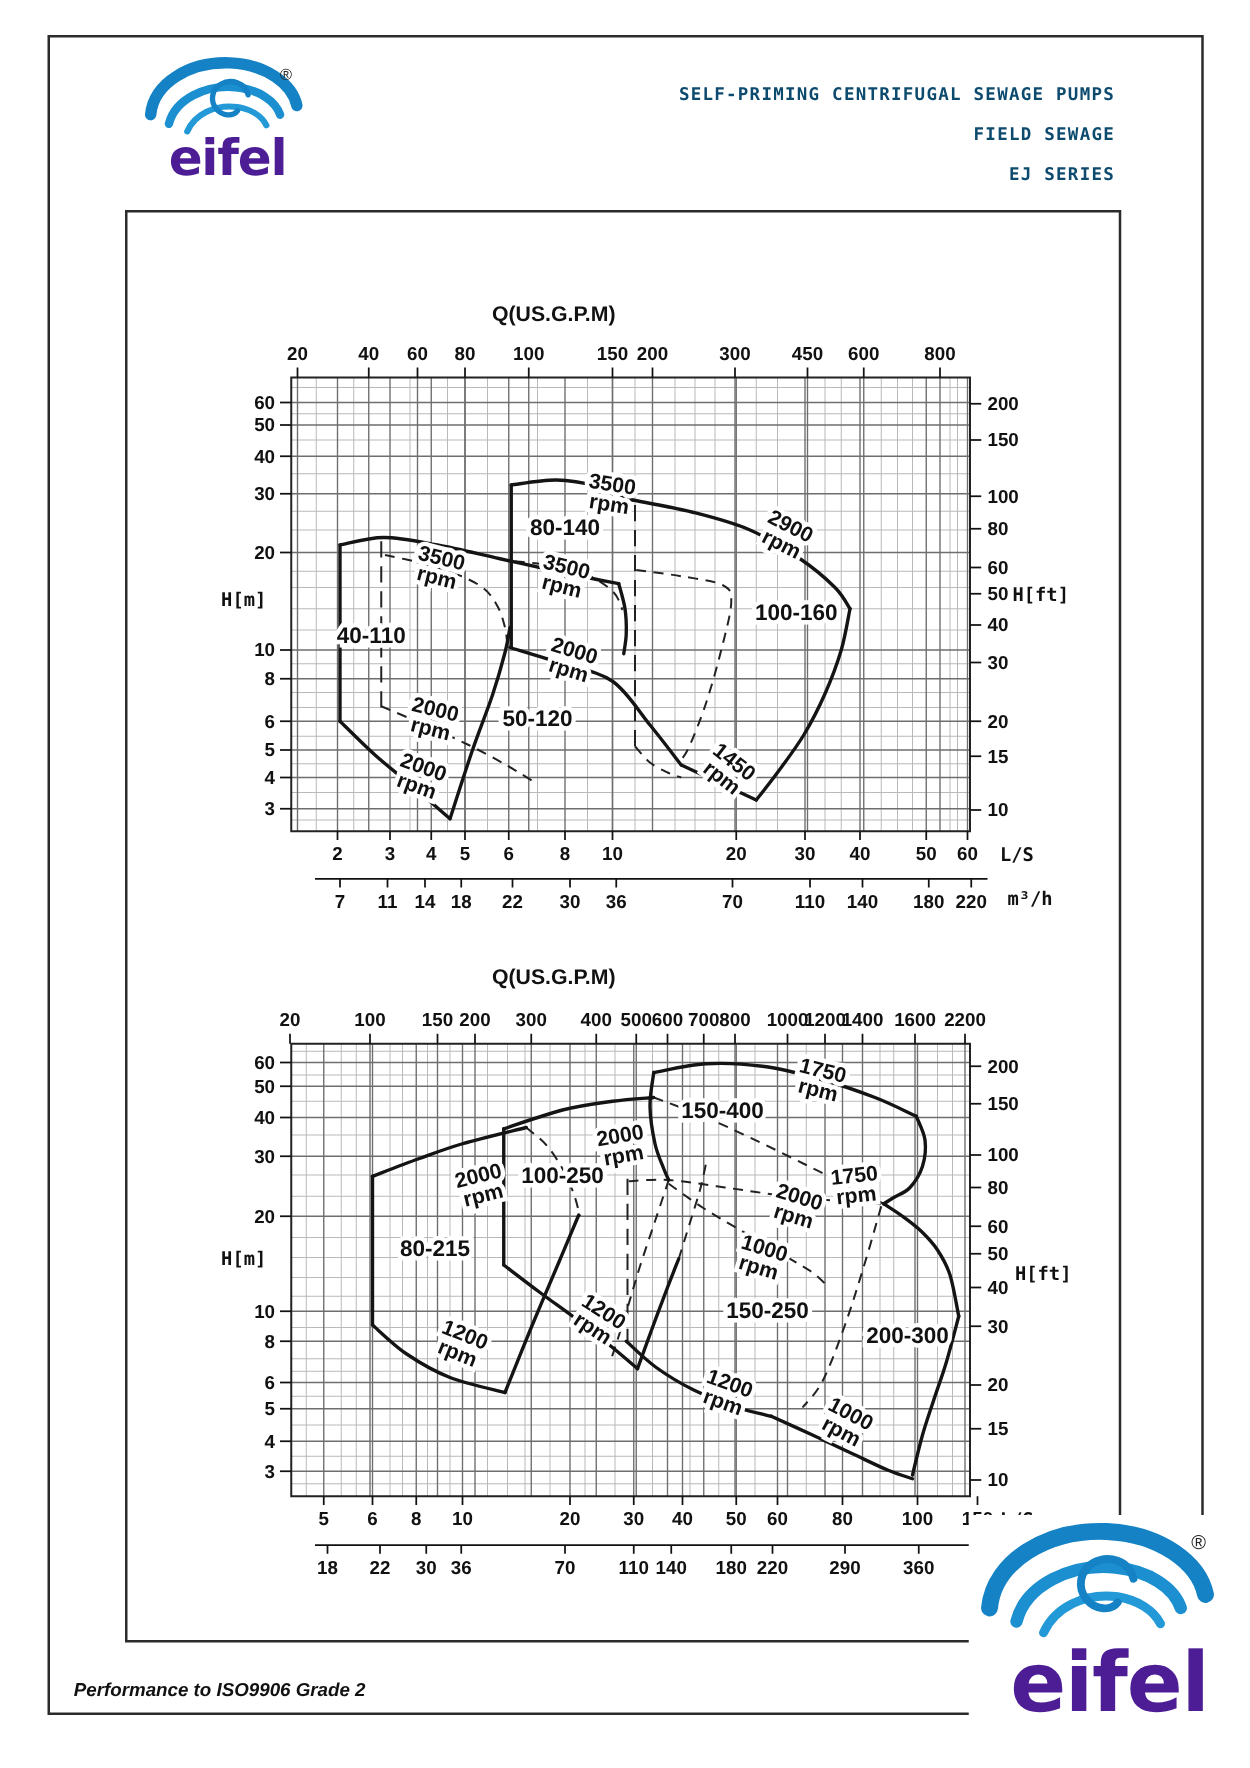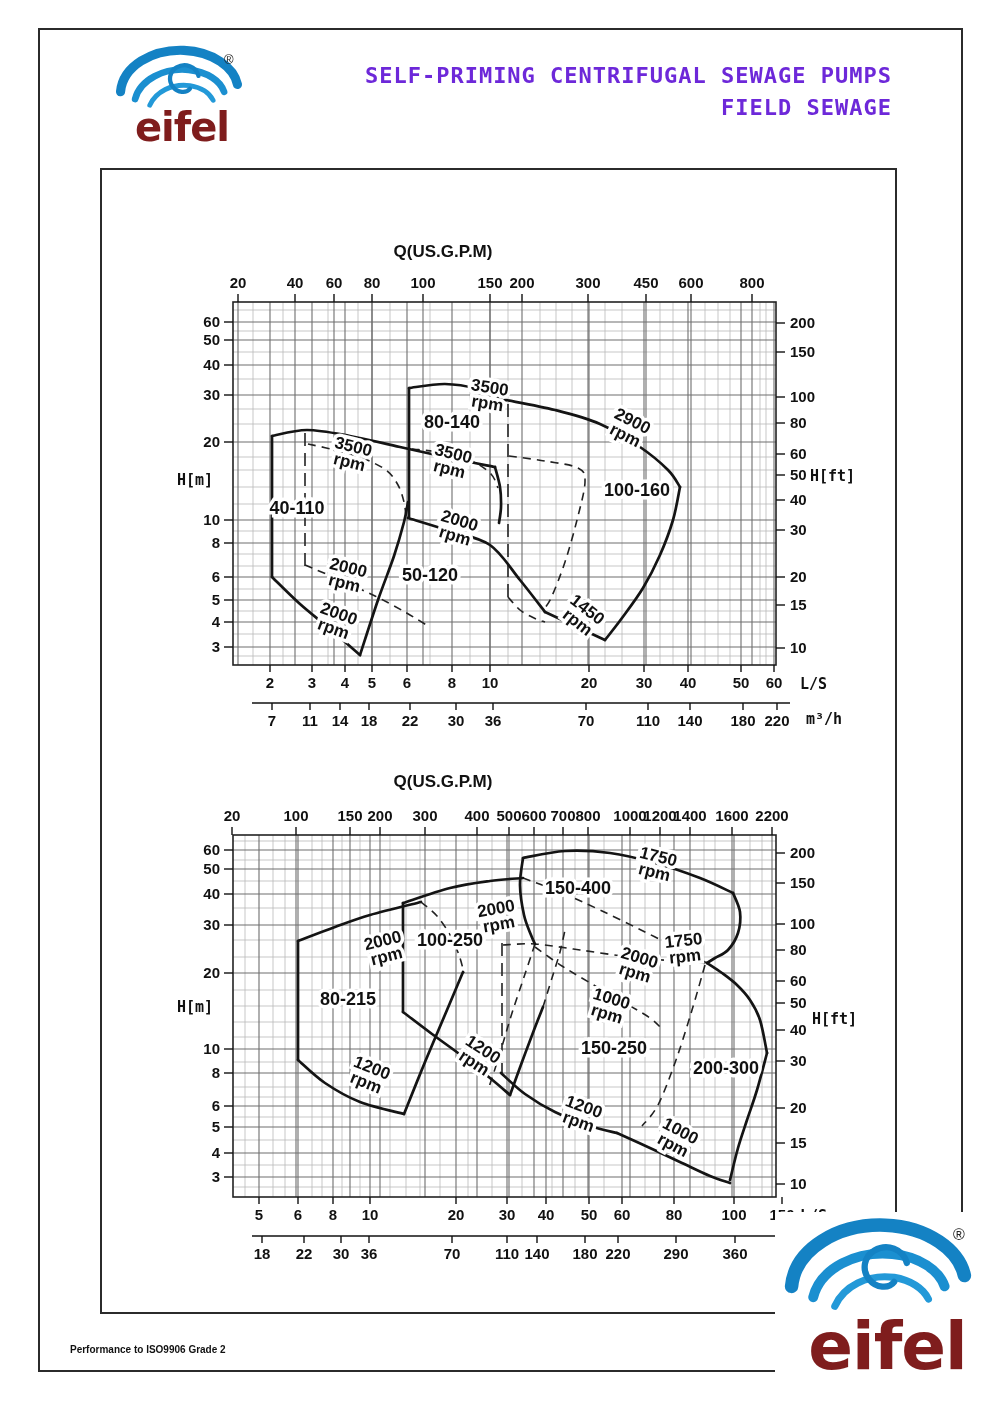--- a/index.html
+++ b/index.html
@@ -1,40 +1,41 @@
 <!DOCTYPE html>
 <html><head>
 <meta charset="utf-8">
 <style>
   html,body{margin:0;padding:0;background:#fff;}
   body{width:1000px;height:1414px;position:relative;font-family:"Liberation Sans",sans-serif;overflow:hidden;}
   .abs{position:absolute;}
   .outer-border{left:38px;top:28px;width:921px;height:1340px;border:2px solid #2b2b2b;}
   .inner-border{left:100px;top:168px;width:793px;height:1142px;border:2px solid #2b2b2b;}
   .title-block{right:108px;top:60px;text-align:right;font-family:"DejaVu Sans Mono",monospace;
-               font-weight:bold;font-size:22px;letter-spacing:1px;color:#6d28d9;line-height:32px;}
-  .footer-note{left:70px;top:1344px;font-weight:bold;font-size:10px;color:#111;}
+               font-weight:bold;font-size:14px;letter-spacing:1px;color:#0c4a6e;line-height:32px;}
+  .footer-note{left:59px;top:1344px;font-style:italic;font-weight:bold;font-size:15px;color:#111;}
   .logo-head{left:112px;top:44px;width:150px;height:110px;}
   .logo-foot{left:775px;top:1212px;width:225px;height:202px;background:#fff;}
-  .brand-word{font-family:"DejaVu Sans",sans-serif;font-weight:bold;color:#7f1d1d;letter-spacing:-1px;}
+  .brand-word{font-family:"DejaVu Sans",sans-serif;font-weight:bold;color:#4c1d95;letter-spacing:-1px;}
   .brand-head{left:118px;top:104px;width:128px;text-align:center;font-size:40px;}
   .brand-foot{left:0;top:96px;width:225px;text-align:center;font-size:66px;}
   .reg{font-size:13px;color:#222;font-weight:normal;}
   svg{display:block;}
   #chartlayer{left:0;top:0;}
 </style>
 </head>
 <body>
 
 <div class="abs outer-border"></div>
 <div class="abs inner-border"></div>
 
 <div class="abs title-block">
   <div>SELF-PRIMING CENTRIFUGAL SEWAGE  PUMPS</div>
   <div>FIELD SEWAGE</div>
+  <div>EJ SERIES</div>
 </div>
 
 <div class="abs logo-head">
   <svg width="134" height="76" viewBox="0 0 220 124">
     <path d="M14,78 C18,36 66,8 118,10 C166,12 200,38 206,66" fill="none" stroke="#1482c4" stroke-width="15" stroke-linecap="round"></path>
     <path d="M38,90 C46,58 86,38 126,42 C156,45 178,60 184,78" fill="none" stroke="#1b8fd0" stroke-width="11" stroke-linecap="round"></path>
     <path d="M62,100 C72,78 98,64 128,68 C146,71 160,80 166,92" fill="none" stroke="#2399d8" stroke-width="8" stroke-linecap="round"></path>
     <path d="M142,52 C138,36 120,30 106,38 C94,45 92,60 100,70 C108,80 122,81 128,73" fill="none" stroke="#1482c4" stroke-width="7" stroke-linecap="round"></path>
   </svg>
   <span class="abs reg" style="left:112px;top:8px;">®</span>

